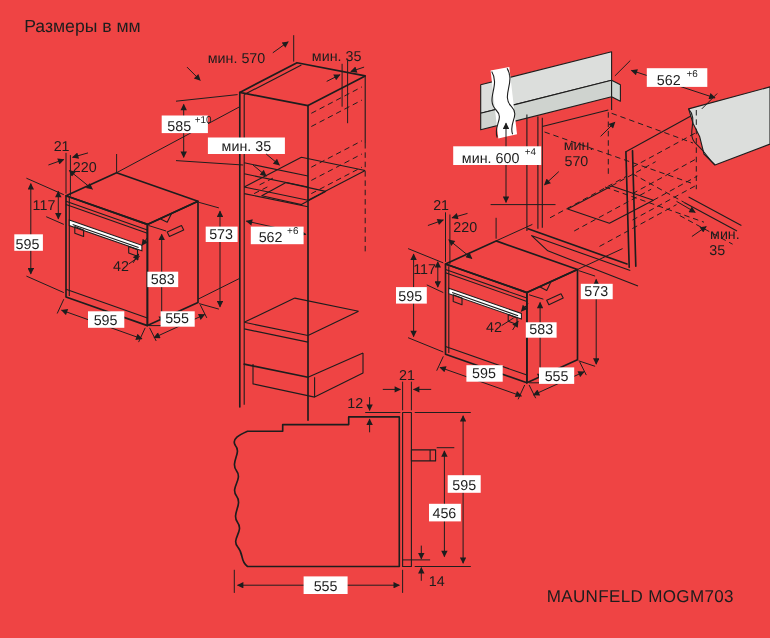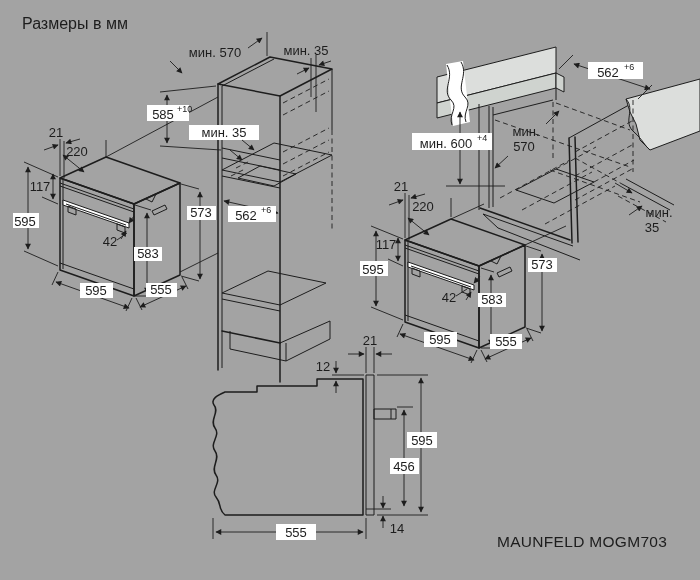--- a/index.html
+++ b/index.html
@@ -1,16 +1,16 @@
 <!DOCTYPE html>
 <html><head>
 <meta charset="utf-8">
 <style>
   html,body{margin:0;padding:0;background:#fff;}
-  .stage{position:relative;width:700px;height:580px;background:#a3a3a3;overflow:hidden;}
+  .stage{position:relative;width:700px;height:580px;background:#ef4444;overflow:hidden;}
   svg{display:block;}
   text{font-family:"Liberation Sans","DejaVu Sans",sans-serif;fill:#1d1d1d;}
   .lab{font-size:13px;}
   .sup{font-size:9px;}
   .title{font-size:16px;}
   .model{font-size:15.5px;letter-spacing:0.3px;}
   .o{fill:none;stroke:#1d1d1d;stroke-width:1.5;stroke-linejoin:round;stroke-linecap:round;}
   .m{fill:none;stroke:#1d1d1d;stroke-width:1;stroke-linejoin:round;}
   .d{fill:none;stroke:#1d1d1d;stroke-width:0.9;}
   .dash{fill:none;stroke:#1d1d1d;stroke-width:0.9;stroke-dasharray:5 3.5;}

